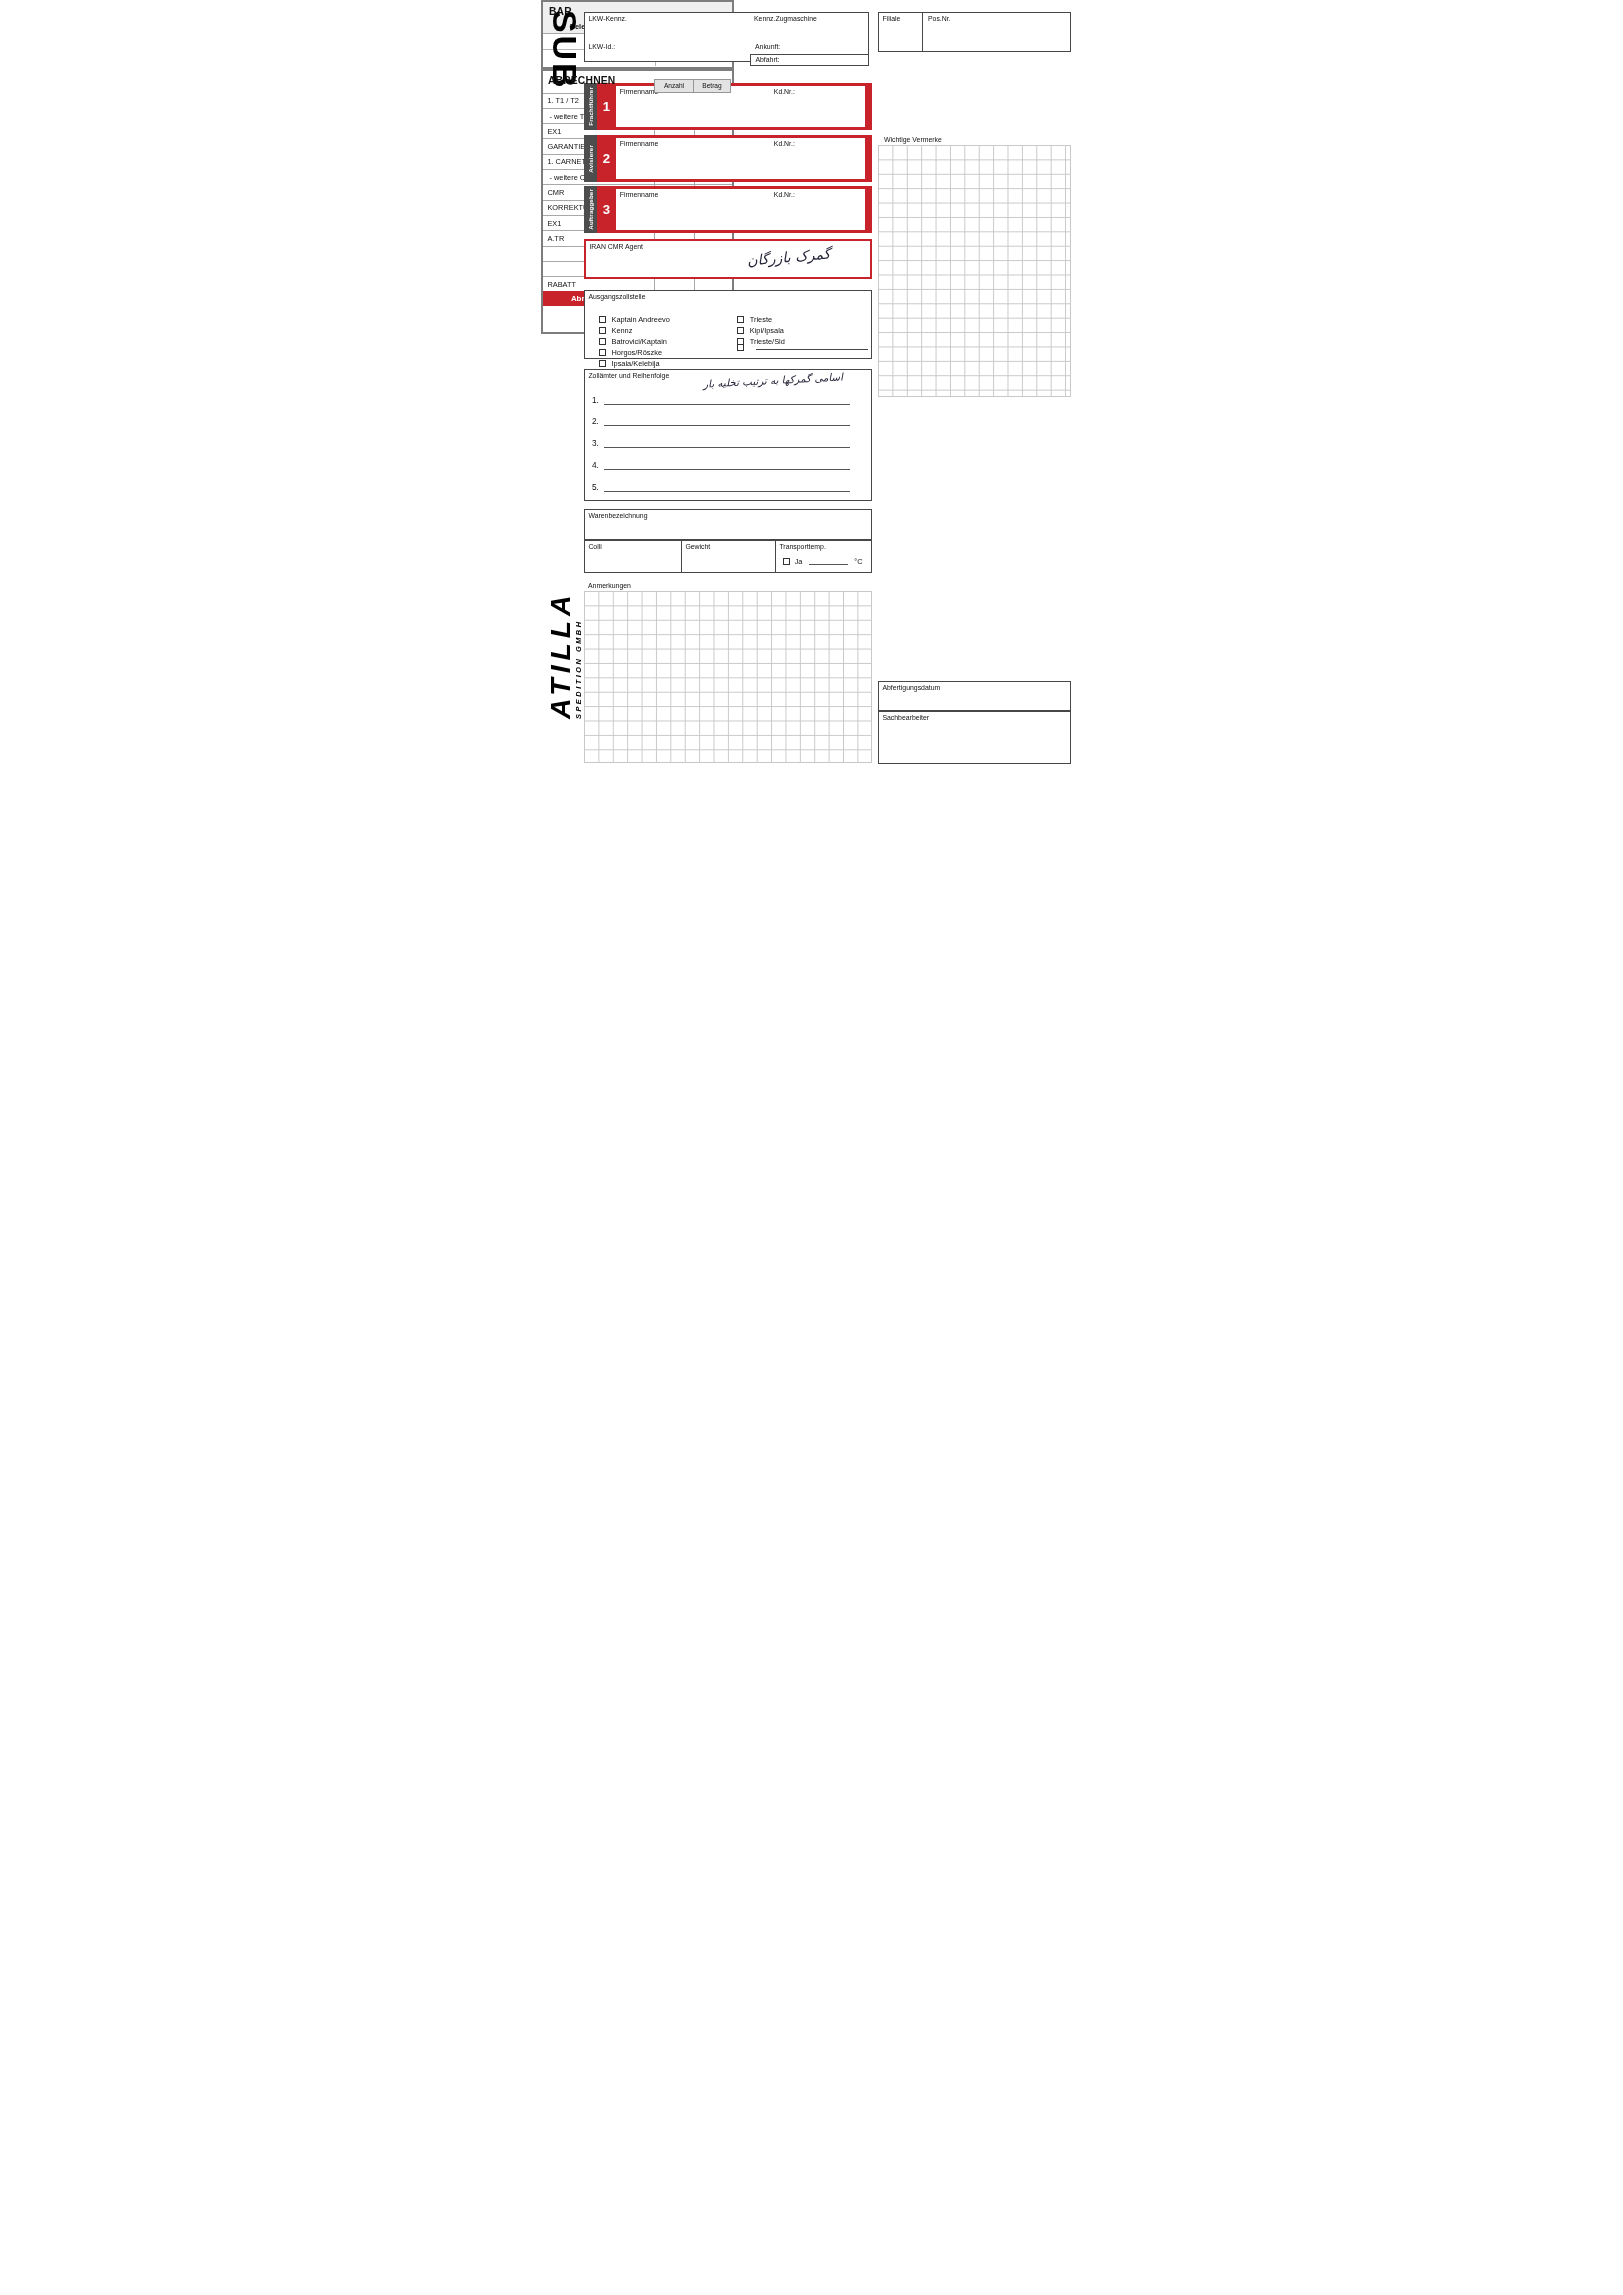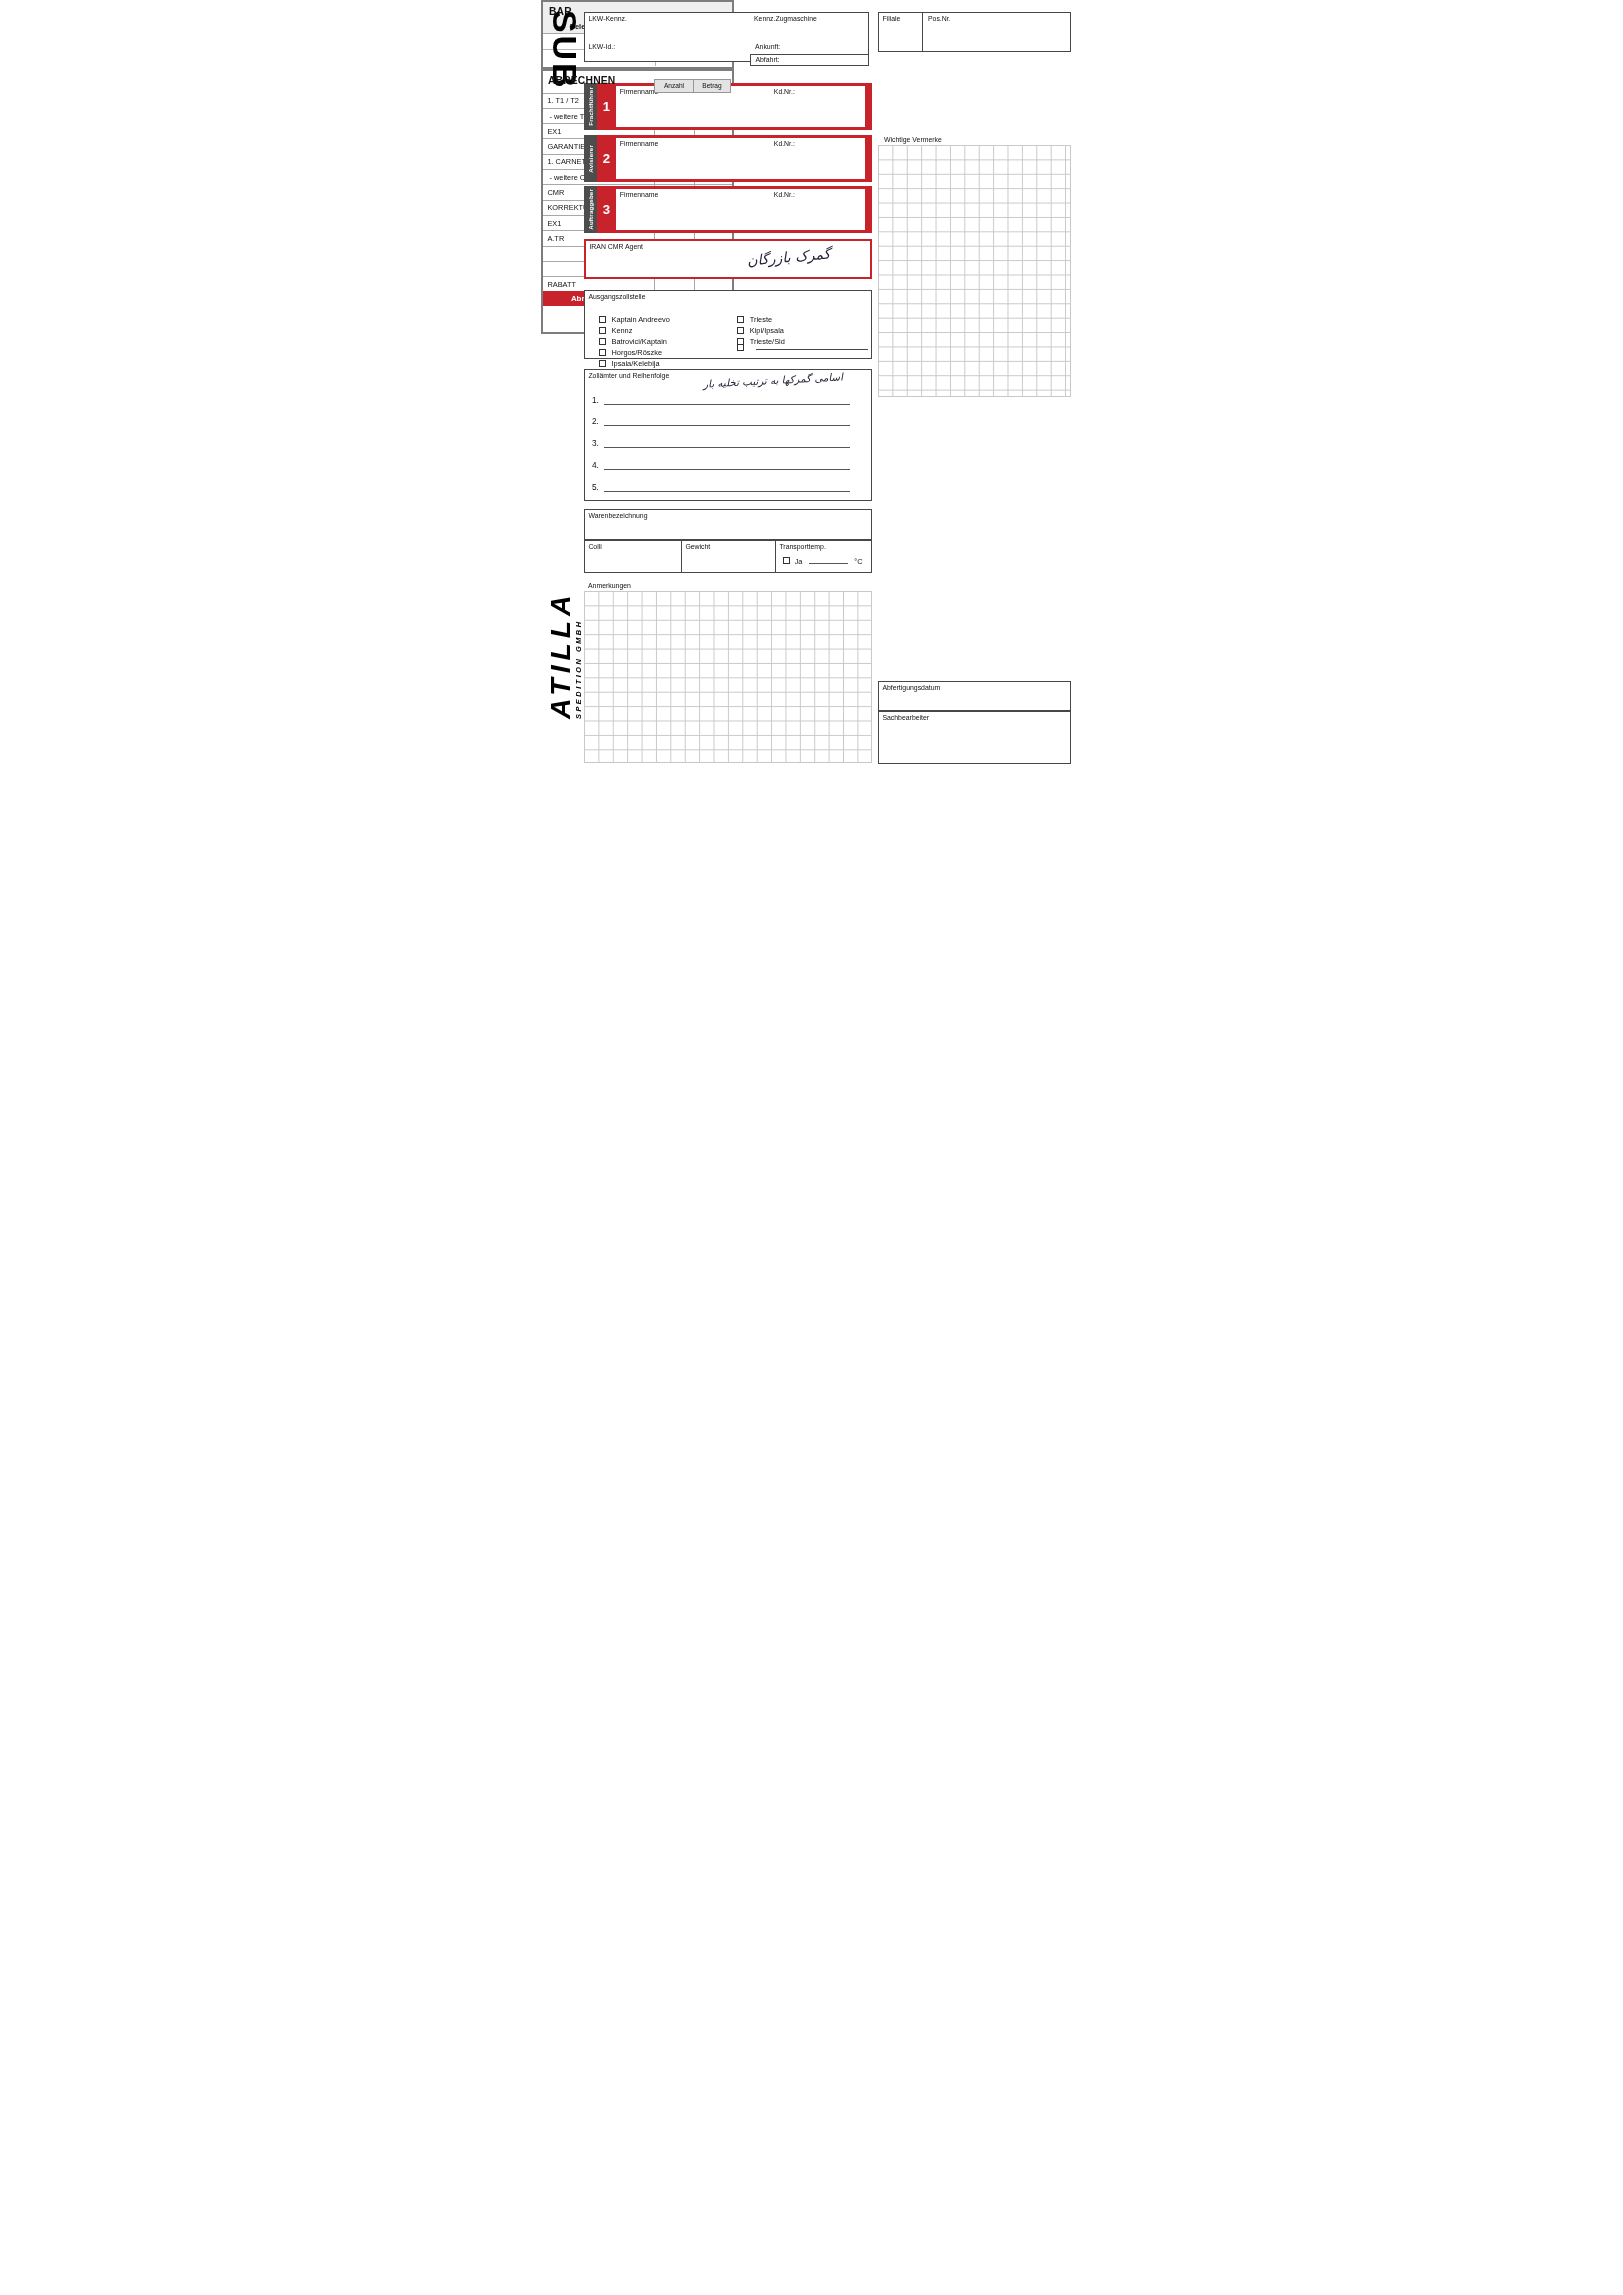--- a/index.html
+++ b/index.html
@@ -77,21 +77,21 @@
   .numline { position:absolute; left:6.9px; display:flex; align-items:flex-end; height:10.8px; }
   .numline .num { font-size:8.3px; margin-right:5.4px; }
   .numline .wline { width:246px; border-bottom:1px solid #555; height:9.8px; }
 
   
   #waren-box { left:43px; top:509px; width:288px; height:31px; }
   #cargo-row { position:absolute; left:43px; top:540px; width:288px; height:33px; display:flex; }
   .cargo-cell { position:relative; border:1px solid #474747; background:#fff; height:100%; }
   .cargo-cell + .cargo-cell { margin-left:-1px; }
   #cell-colli { width:98px; } #cell-gewicht { width:95px; } #cell-temp { width:97px; }
-  #ja-row { position:absolute; left:6.9px; top:15.7px; display:flex; font-size:7.4px; }
+  #ja-row { position:absolute; left:6.9px; top:15.7px; display:flex; align-items:center; font-size:7.4px; }
   #ja-row .cb { margin-right:4.9px; }
   #ja-row .ja-line { width:39px; border-bottom:1px solid #555; height:6.9px; margin-left:6.9px; }
   #ja-row .cels { margin-left:5.9px; }
 
   
   #ab-box { left:337px; top:407px; width:193px; height:265px; border:2.5px solid #7d7d7d; background:#fff; }
   #ab-header { position:relative; height:21.6px; }
   #ab-header .t { position:absolute; left:4.9px; top:4.4px; font-size:10.3px; font-weight:800; letter-spacing:0.2px; }
   #ab-colheads { position:absolute; left:111px; top:7.9px; width:77px; height:13.7px; display:flex; }
   #ab-colheads .hc { background:#e3e3e3; border:0.5px solid #979797; display:flex; align-items:center; justify-content:center; font-size:6.6px; }

